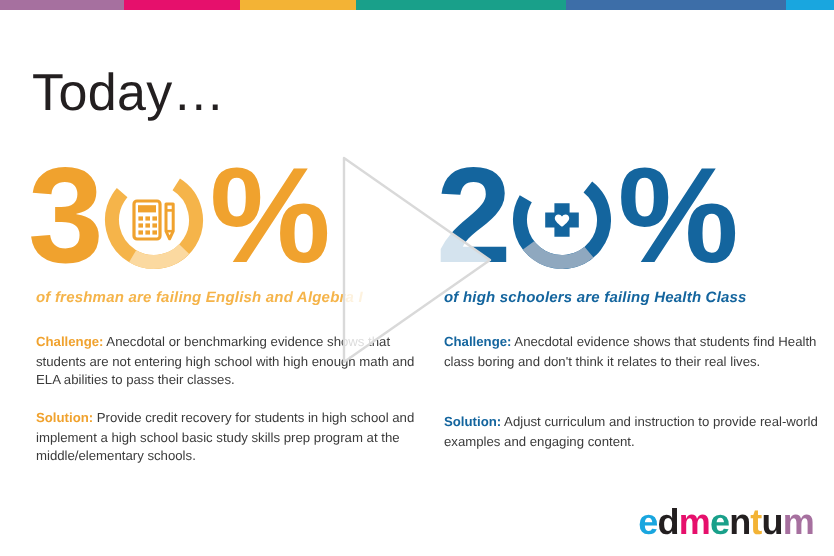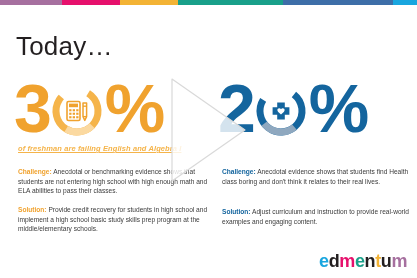--- a/index.html
+++ b/index.html
@@ -81,21 +81,20 @@
 
   .caption {
     position: absolute;
     top: 66px;
     left: 4px;
     font-size: 7.5px;
     font-style: italic;
     font-weight: 700;
     letter-spacing: 0.1px;
     white-space: nowrap;
-    text-decoration: underline;
   }
 
   .body-block {
     position: absolute;
     left: 4px;
     width: 192px;
     font-size: 6.6px;
     line-height: 9.6px;
     color: #3b3b3b;
   }
@@ -194,20 +193,21 @@
   <div class="panel theme-blue" id="panel-right">
     <div class="stat-row">
       <div class="big-num" style="color: rgb(20, 101, 158);">
         <span class="d1">2</span><span class="donut"><svg width="54" height="54" viewBox="0 0 54 54">
             <circle cx="27" cy="27" r="21" fill="none" stroke="#14659e" stroke-width="7" stroke-dasharray="96 36" transform="rotate(-52 27 27)"></circle>
             <circle cx="27" cy="27" r="21" fill="none" stroke="#8fa8bf" stroke-width="7" stroke-dasharray="34 98" transform="rotate(50 27 27)"></circle>
             <path d="M23.2 18.6 h7.6 v4.6 h4.6 v7.6 h-4.6 v4.6 h-7.6 v-4.6 h-4.6 v-7.6 h4.6 Z" fill="#14659e"></path>
             <path d="M27 30.4 c-2.6-2.0 -3.6-3.1 -3.6-4.4 0-1.0 0.8-1.8 1.8-1.8 0.8 0 1.4 0.4 1.8 1.0 0.4-0.6 1.0-1.0 1.8-1.0 1.0 0 1.8 0.8 1.8 1.8 0 1.3-1.0 2.4-3.6 4.4 Z" fill="#ffffff"></path>
           </svg></span><span class="pct">%</span>
       </div>
+      <div class="caption" style="color: rgb(20, 101, 158);">of high schoolers are failing Health Class</div>
     </div>
 
     <div class="body-block" id="challenge-right">
       <span class="lead" style="color: rgb(20, 101, 158);">Challenge:</span><span> Anecdotal evidence shows that students find Health class boring and don't think it relates to their real lives.</span>
     </div>
 
     <div class="body-block" id="solution-right">
       <span class="lead" style="color: rgb(20, 101, 158);">Solution:</span><span> Adjust curriculum and instruction to provide real-world examples and engaging content.</span>
     </div>
   </div>

